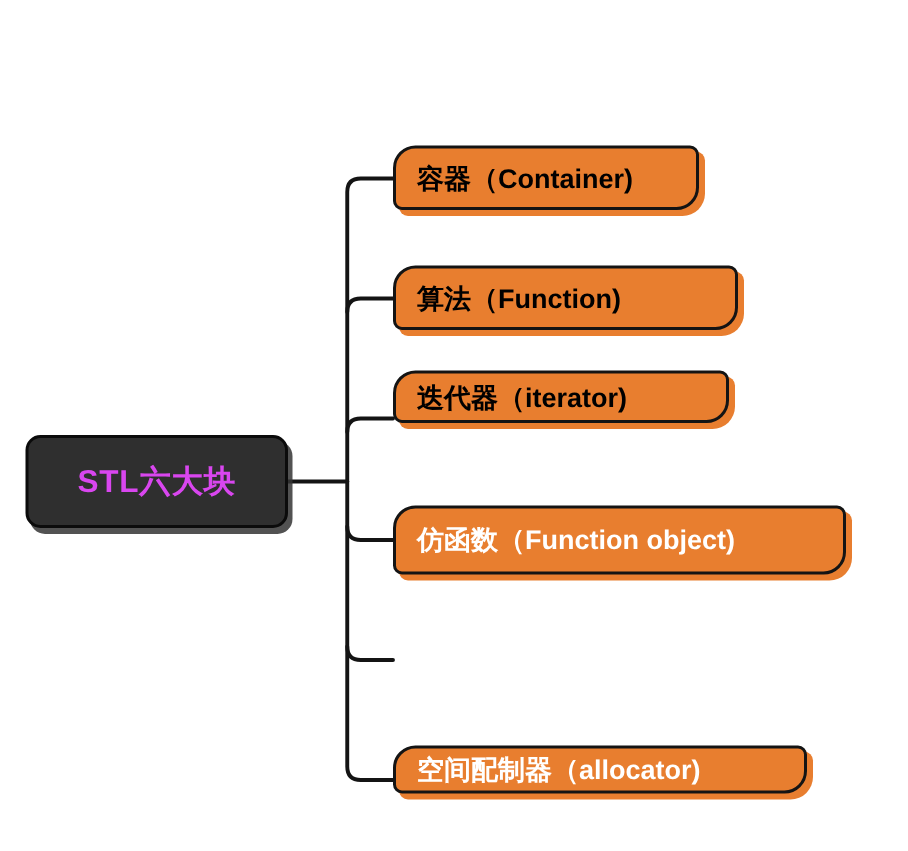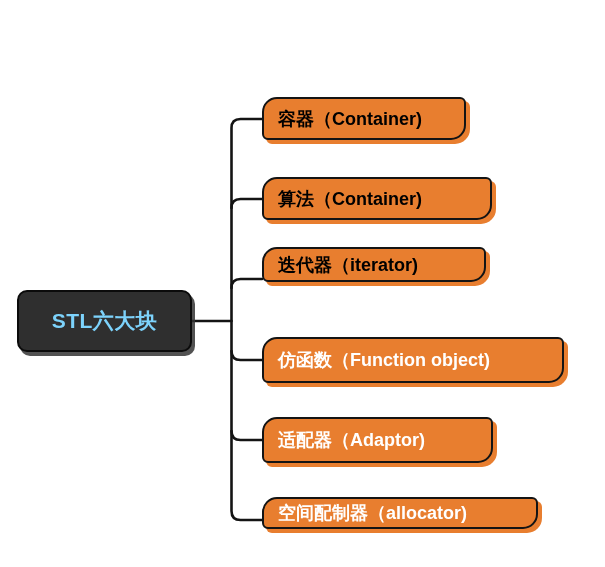--- a/index.html
+++ b/index.html
@@ -20,21 +20,21 @@
     display:flex;
     align-items:center;
     cursor:default;
   }
   .root {
     background:#2F2F2F;
     border:2.5px solid #0B0B0B;
     border-radius:10px;
     box-shadow:3px 4px 0 rgba(52,52,52,0.85);
     justify-content:center;
-    color:#7dd3fc;
+    color:#d946ef;
     font-size:21px;
     font-weight:bold;
     letter-spacing:0.5px;
   }
   .branch {
     background:#E87E2F;
     border:2.5px solid #141414;
     border-radius:15px 6px 15px 6px;
     box-shadow:4px 4px 0 #E87E2F;
     padding:0 14px;
@@ -63,32 +63,29 @@
 
   <div class="node root" style="left:17px; top:290px; width:175px; height:62px;">
     <span>STL六大块</span>
   </div>
 
   <div class="node branch dark" style="left:262px; top:97px; width:204px; height:43px;">
     <span>容器（Container)</span>
   </div>
 
   <div class="node branch dark" style="left:262px; top:177px; width:230px; height:43px;">
-    <span>算法（Container)</span>
+    <span>算法（Function)</span>
   </div>
 
   <div class="node branch dark" style="left:262px; top:247px; width:224px; height:35px;">
     <span>迭代器（iterator)</span>
   </div>
 
   <div class="node branch light" style="left:262px; top:337px; width:302px; height:46px;">
     <span>仿函数（Function object)</span>
   </div>
 
-  <div class="node branch light" style="left:262px; top:417px; width:231px; height:46px;">
-    <span>适配器（Adaptor)</span>
-  </div>
 
   <div class="node branch light" style="left:262px; top:497px; width:276px; height:32px;">
     <span>空间配制器（allocator)</span>
   </div>
 
 </div>
 
 </body></html>

